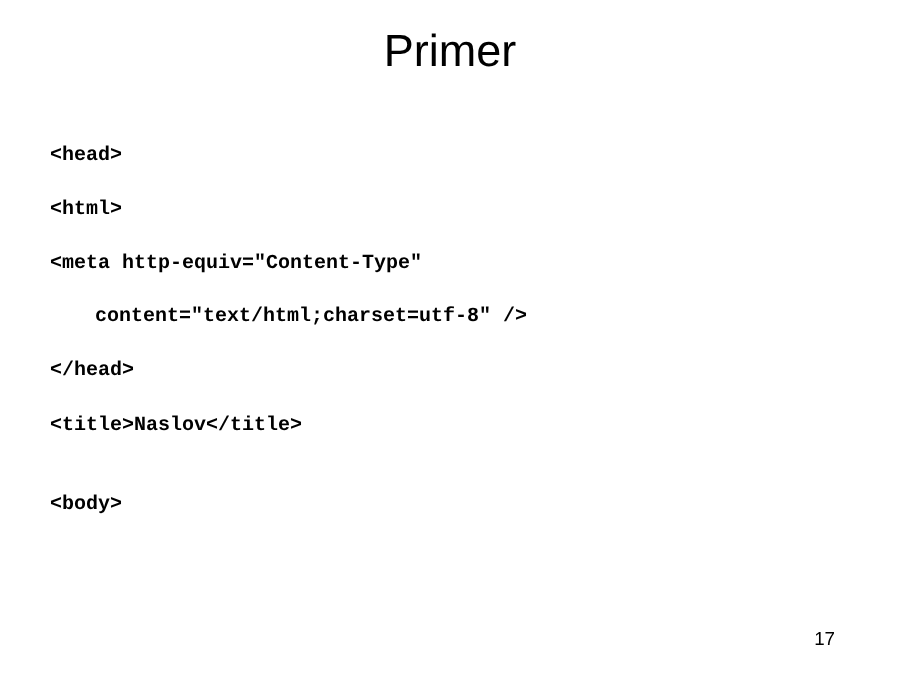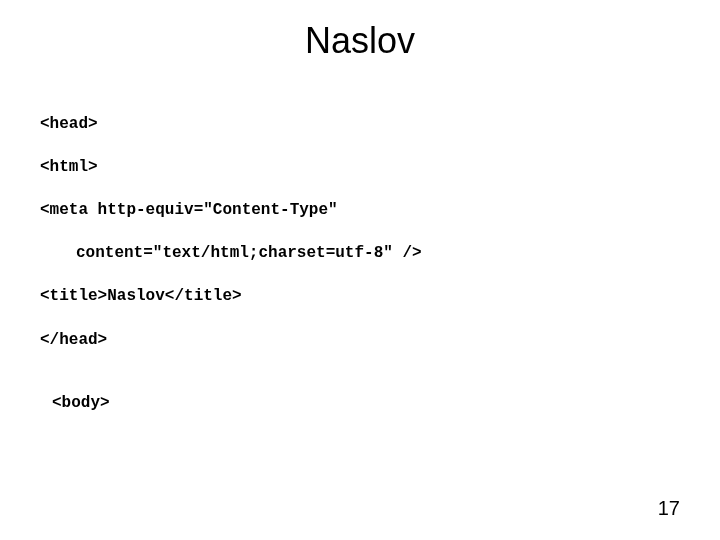--- a/index.html
+++ b/index.html
@@ -25,46 +25,45 @@
   .code-block {
     font-family: "Courier New", Courier, monospace;
     font-size: 16px;
     font-weight: bold;
     line-height: 1.35;
     color: #000;
     white-space: pre;
   }
   .code-block .section-gap {
     margin-top: 20px;
-    margin-left: 12px;
   }
   .indent {
     padding-left: 36px;
     display: inline-block;
   }
   .page-number {
     position: absolute;
     bottom: 20px;
-    right: 40px;
-    font-size: 20px;
+    right: 52px;
+    font-size: 15px;
     color: #000;
   }
 </style>
 </head>
 <body>
 
-<h1 class="slide-title">Naslov</h1>
+<h1 class="slide-title">Primer</h1>
 
 <div class="code-block">
 <div>&lt;head&gt;</div>
 <div>&lt;html&gt;</div>
 <div>&lt;meta http-equiv="Content-Type"</div>
 <div><span class="indent">content="text/html;charset=utf-8" /&gt;</span></div>
+<div>&lt;/head&gt;</div>
 <div>&lt;title&gt;Naslov&lt;/title&gt;</div>
-<div>&lt;/head&gt;</div>
 <div class="section-gap">&lt;body&gt;</div>
 
 
 
 
 
 </div>
 
 <div class="page-number">17</div>
 

